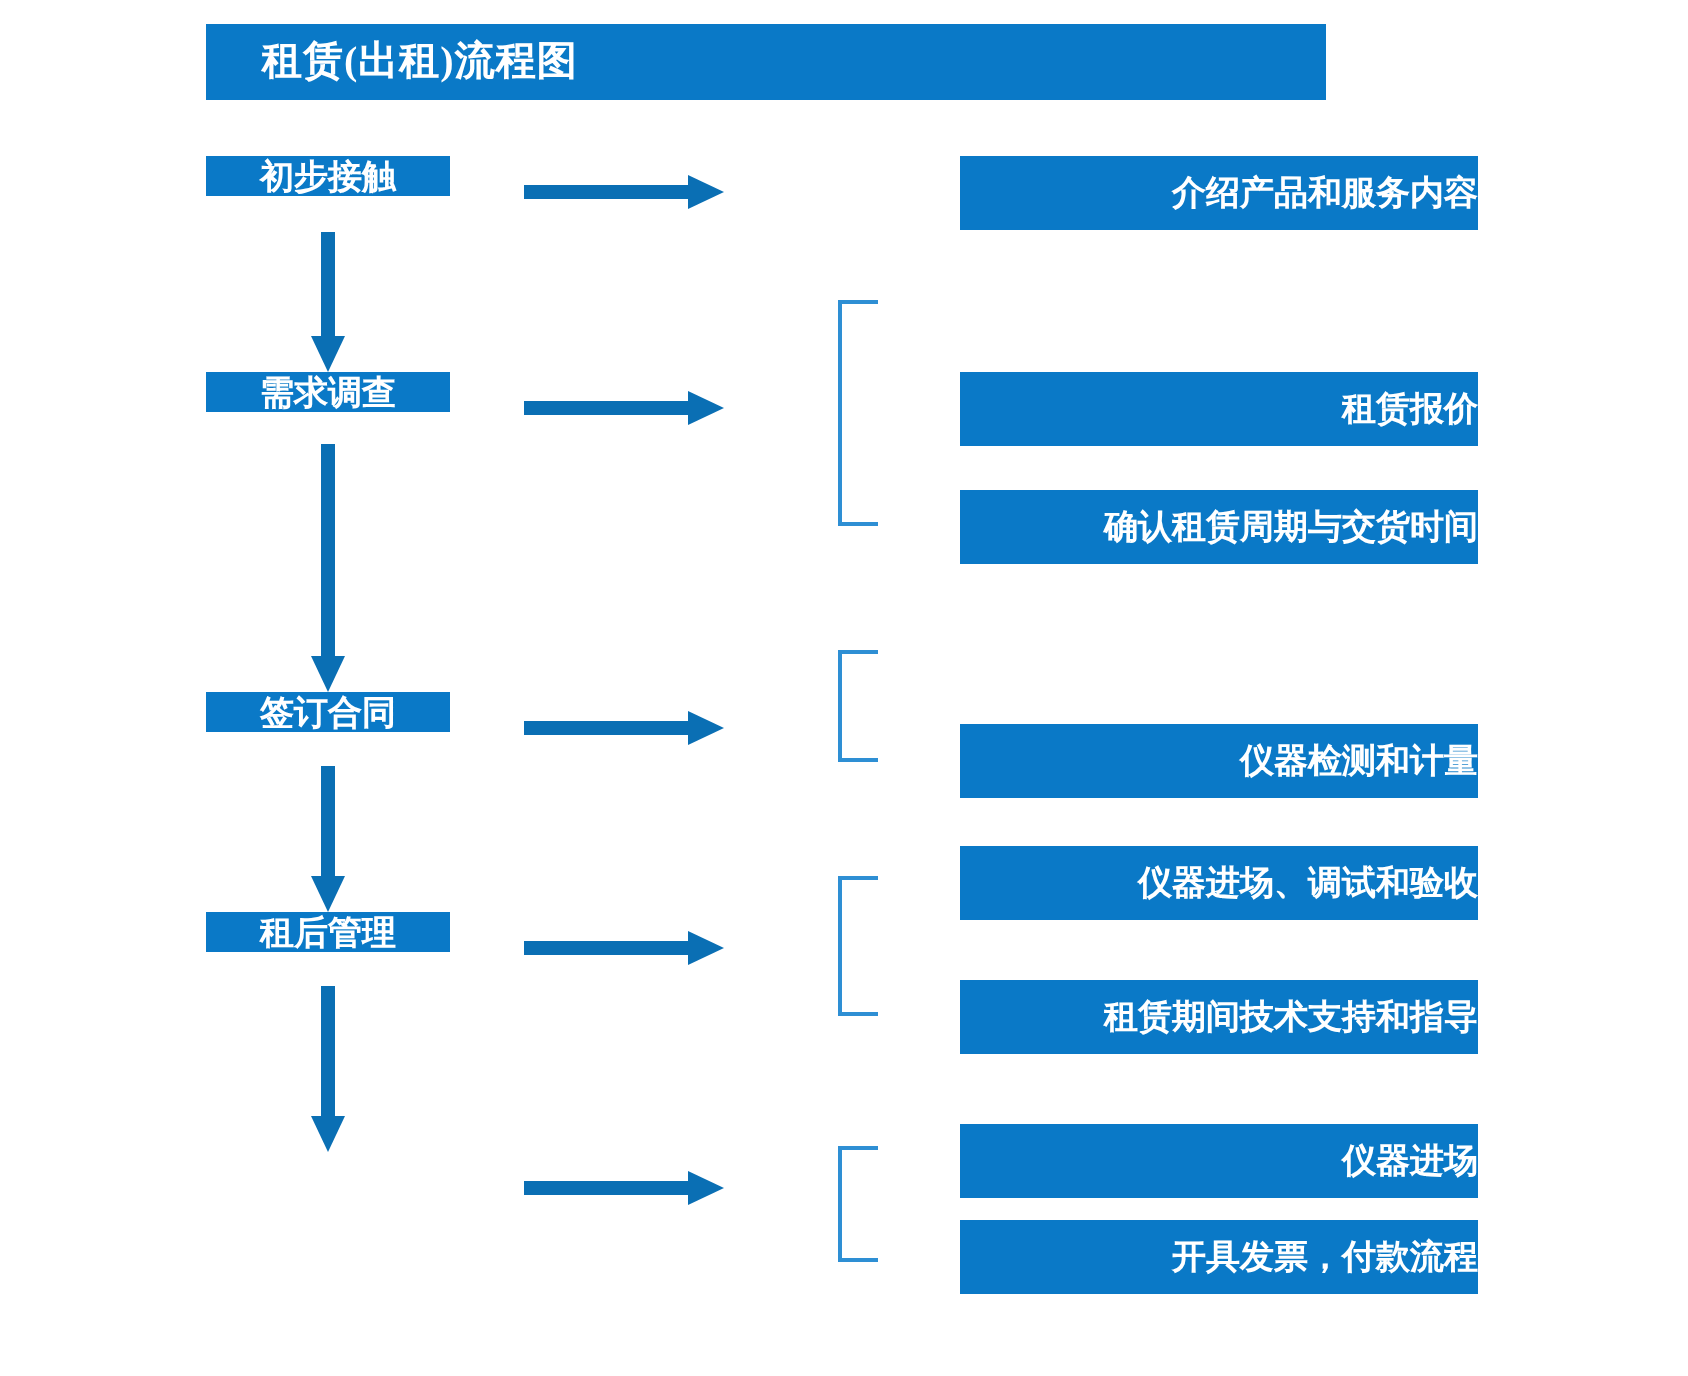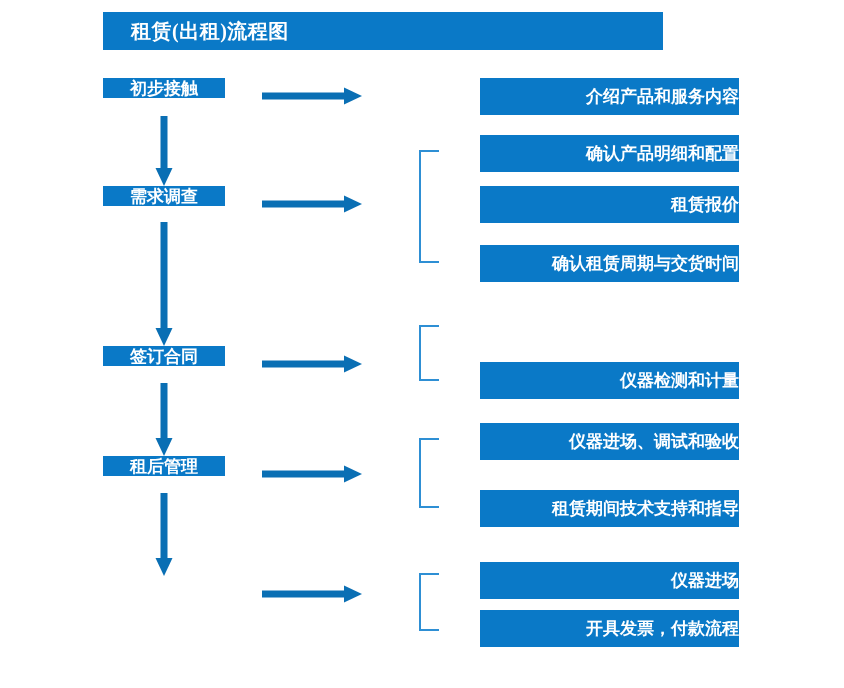--- a/index.html
+++ b/index.html
@@ -209,23 +209,20 @@
   <div class="bracket" style="left:418px; top:573px;">
     <svg width="22" height="58" viewBox="0 0 22 58">
       <path d="M21 1 L2 1 L2 57 L21 57" fill="none" stroke="#2e8fd4" stroke-width="2"></path>
     </svg>
   </div>
 
   <div class="node detail-node" style="top:78px;">
     <span class="node-text">介绍产品和服务内容</span>
   </div>
 
-  <div class="node detail-node" style="top:135px;">
-    <span class="node-text">确认产品明细和配置</span>
-  </div>
 
   <div class="node detail-node" style="top:186px;">
     <span class="node-text">租赁报价</span>
   </div>
 
   <div class="node detail-node" style="top:245px;">
     <span class="node-text">确认租赁周期与交货时间</span>
   </div>
 
 

